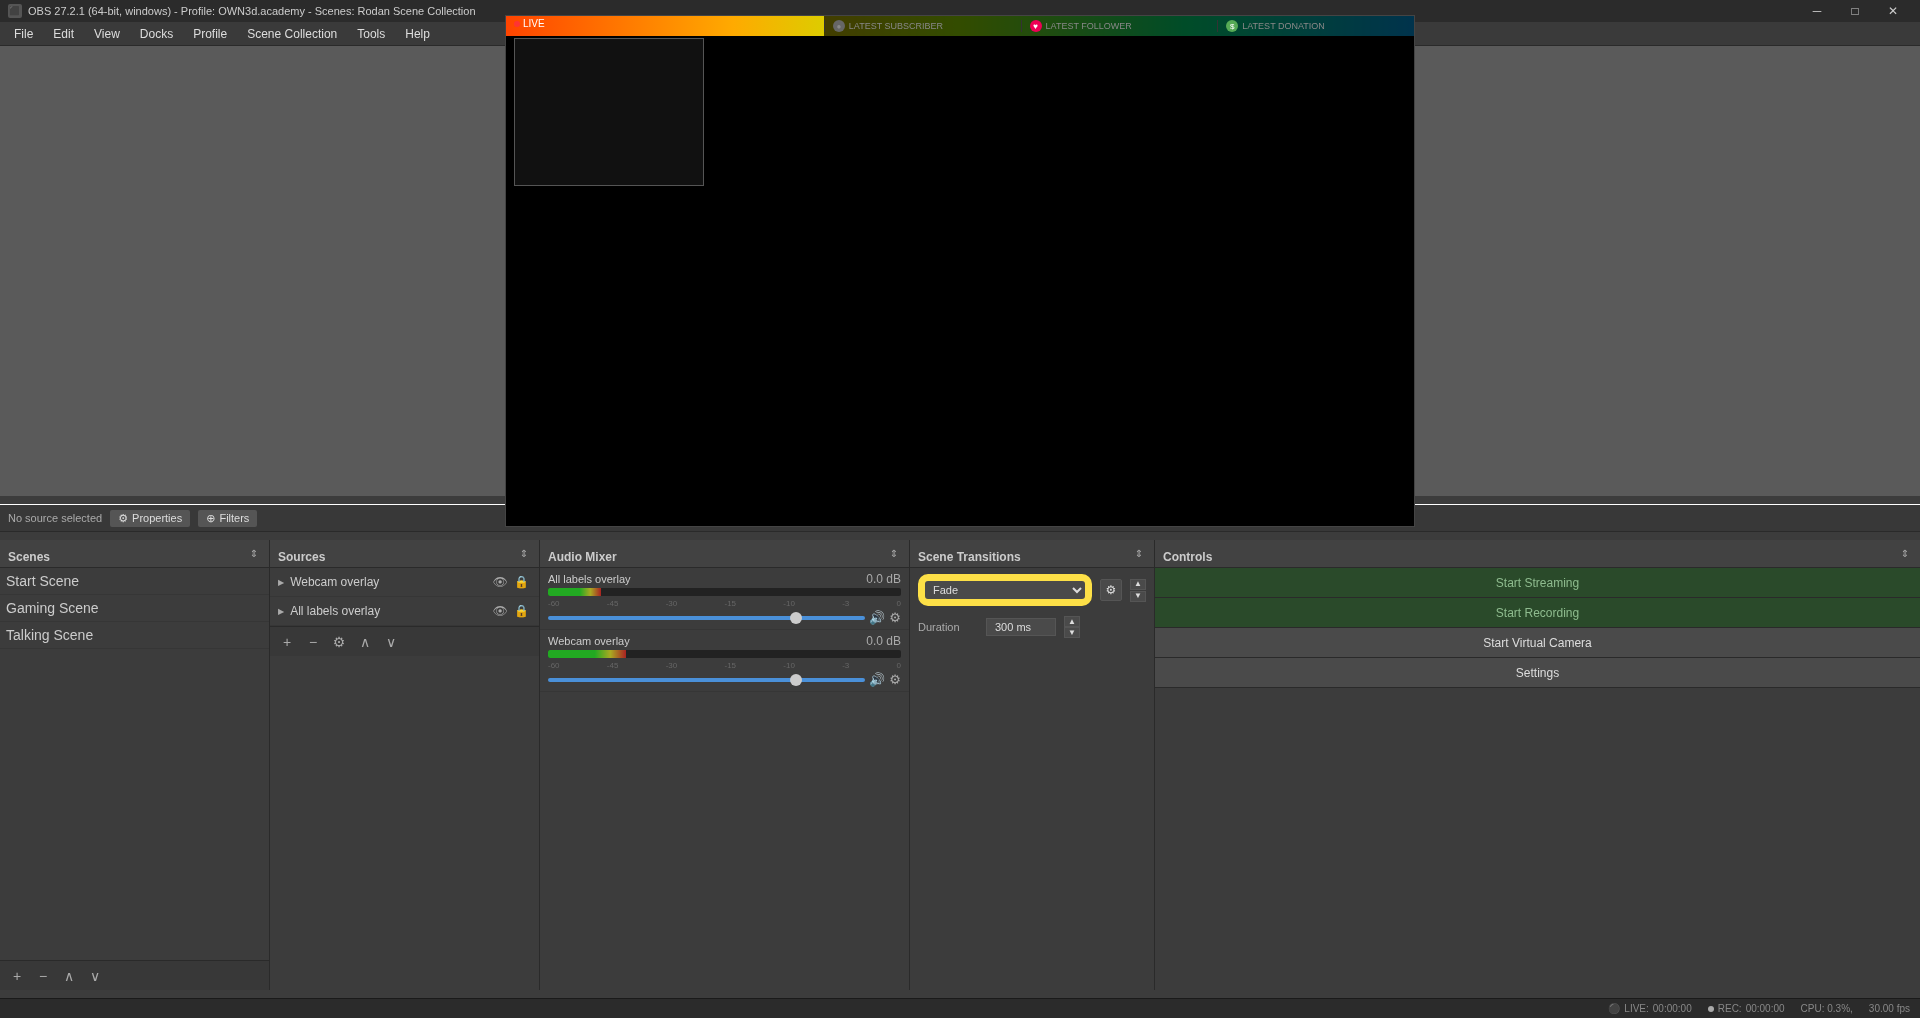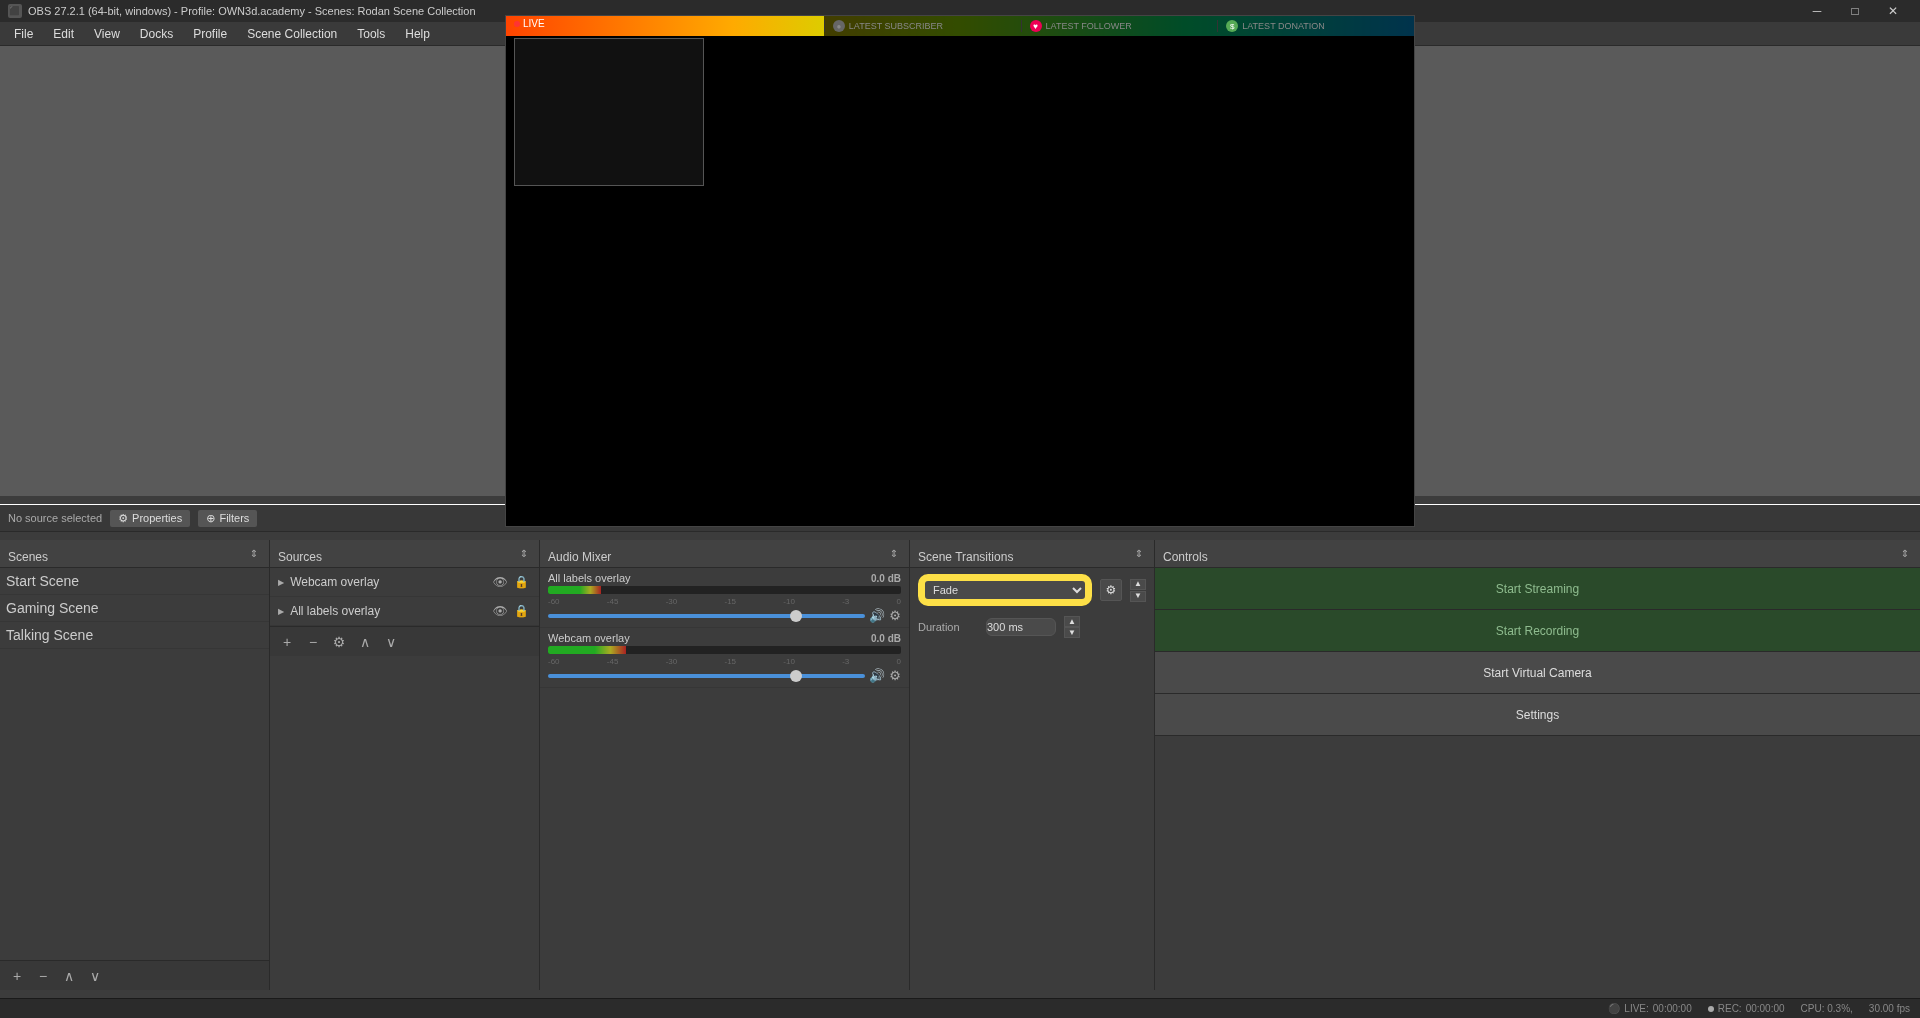--- a/index.html
+++ b/index.html
@@ -217,21 +217,21 @@
       background: #424242;
       border-bottom: 1px solid #2a2a2a;
       display: flex;
       align-items: center;
       justify-content: space-between;
       padding: 0 8px;
     }
     .panel-title {
       font-size: 12px;
       color: #ccc;
-      font-weight: 400;
+      font-weight: 700;
       margin-top: 7px;
     }
     .panel-controls {
       display: flex; gap: 4px;
     }
     .panel-ctrl-btn {
       width: 14px;
       height: 14px;
       background: none;
       border: none;
@@ -322,23 +322,22 @@
       display: flex;
       align-items: center;
       justify-content: space-between;
       margin-bottom: 2px;
     }
     .audio-channel-name {
       font-size: 11px;
       color: #ccc;
     }
     .audio-db {
-      font-size: 10px;
+      font-size: 12px;
       color: #aaa;
-      font-weight: bold;
     }
     .audio-meter {
       height: 8px;
       background: #222;
       border-radius: 2px;
       position: relative;
       overflow: hidden;
       margin-bottom: 3px;
     }
     .meter-bar {
@@ -420,22 +419,22 @@
     .duration-label {
       font-size: 11px;
       color: #aaa;
       width: 60px;
     }
     .duration-input {
       background: #4a4a4a;
       border: 1px solid #555;
       color: #ddd;
       font-size: 11px;
-      padding: 2px 0;
-      border-radius: 6px;
+      padding: 2px 8px;
+      border-radius: 0;
       width: 70px;
     }
     .duration-spinners {
       display: flex;
       flex-direction: column;
     }
     .spin-btn {
       background: #4a4a4a;
       border: 1px solid #555;
       color: #ddd;
@@ -446,21 +445,21 @@
       font-size: 8px;
       line-height: 1;
     }
 
     
     #controls-panel {
       flex: 1;
     }
     .control-btn {
       width: 100%;
-      height: 42px;
+      height: 30px;
       background: #4a4a4a;
       border: none;
       border-bottom: 1px solid #2a2a2a;
       color: #ddd;
       font-size: 12px;
       cursor: pointer;
       text-align: center;
       display: flex;
       align-items: center;
       justify-content: center;

